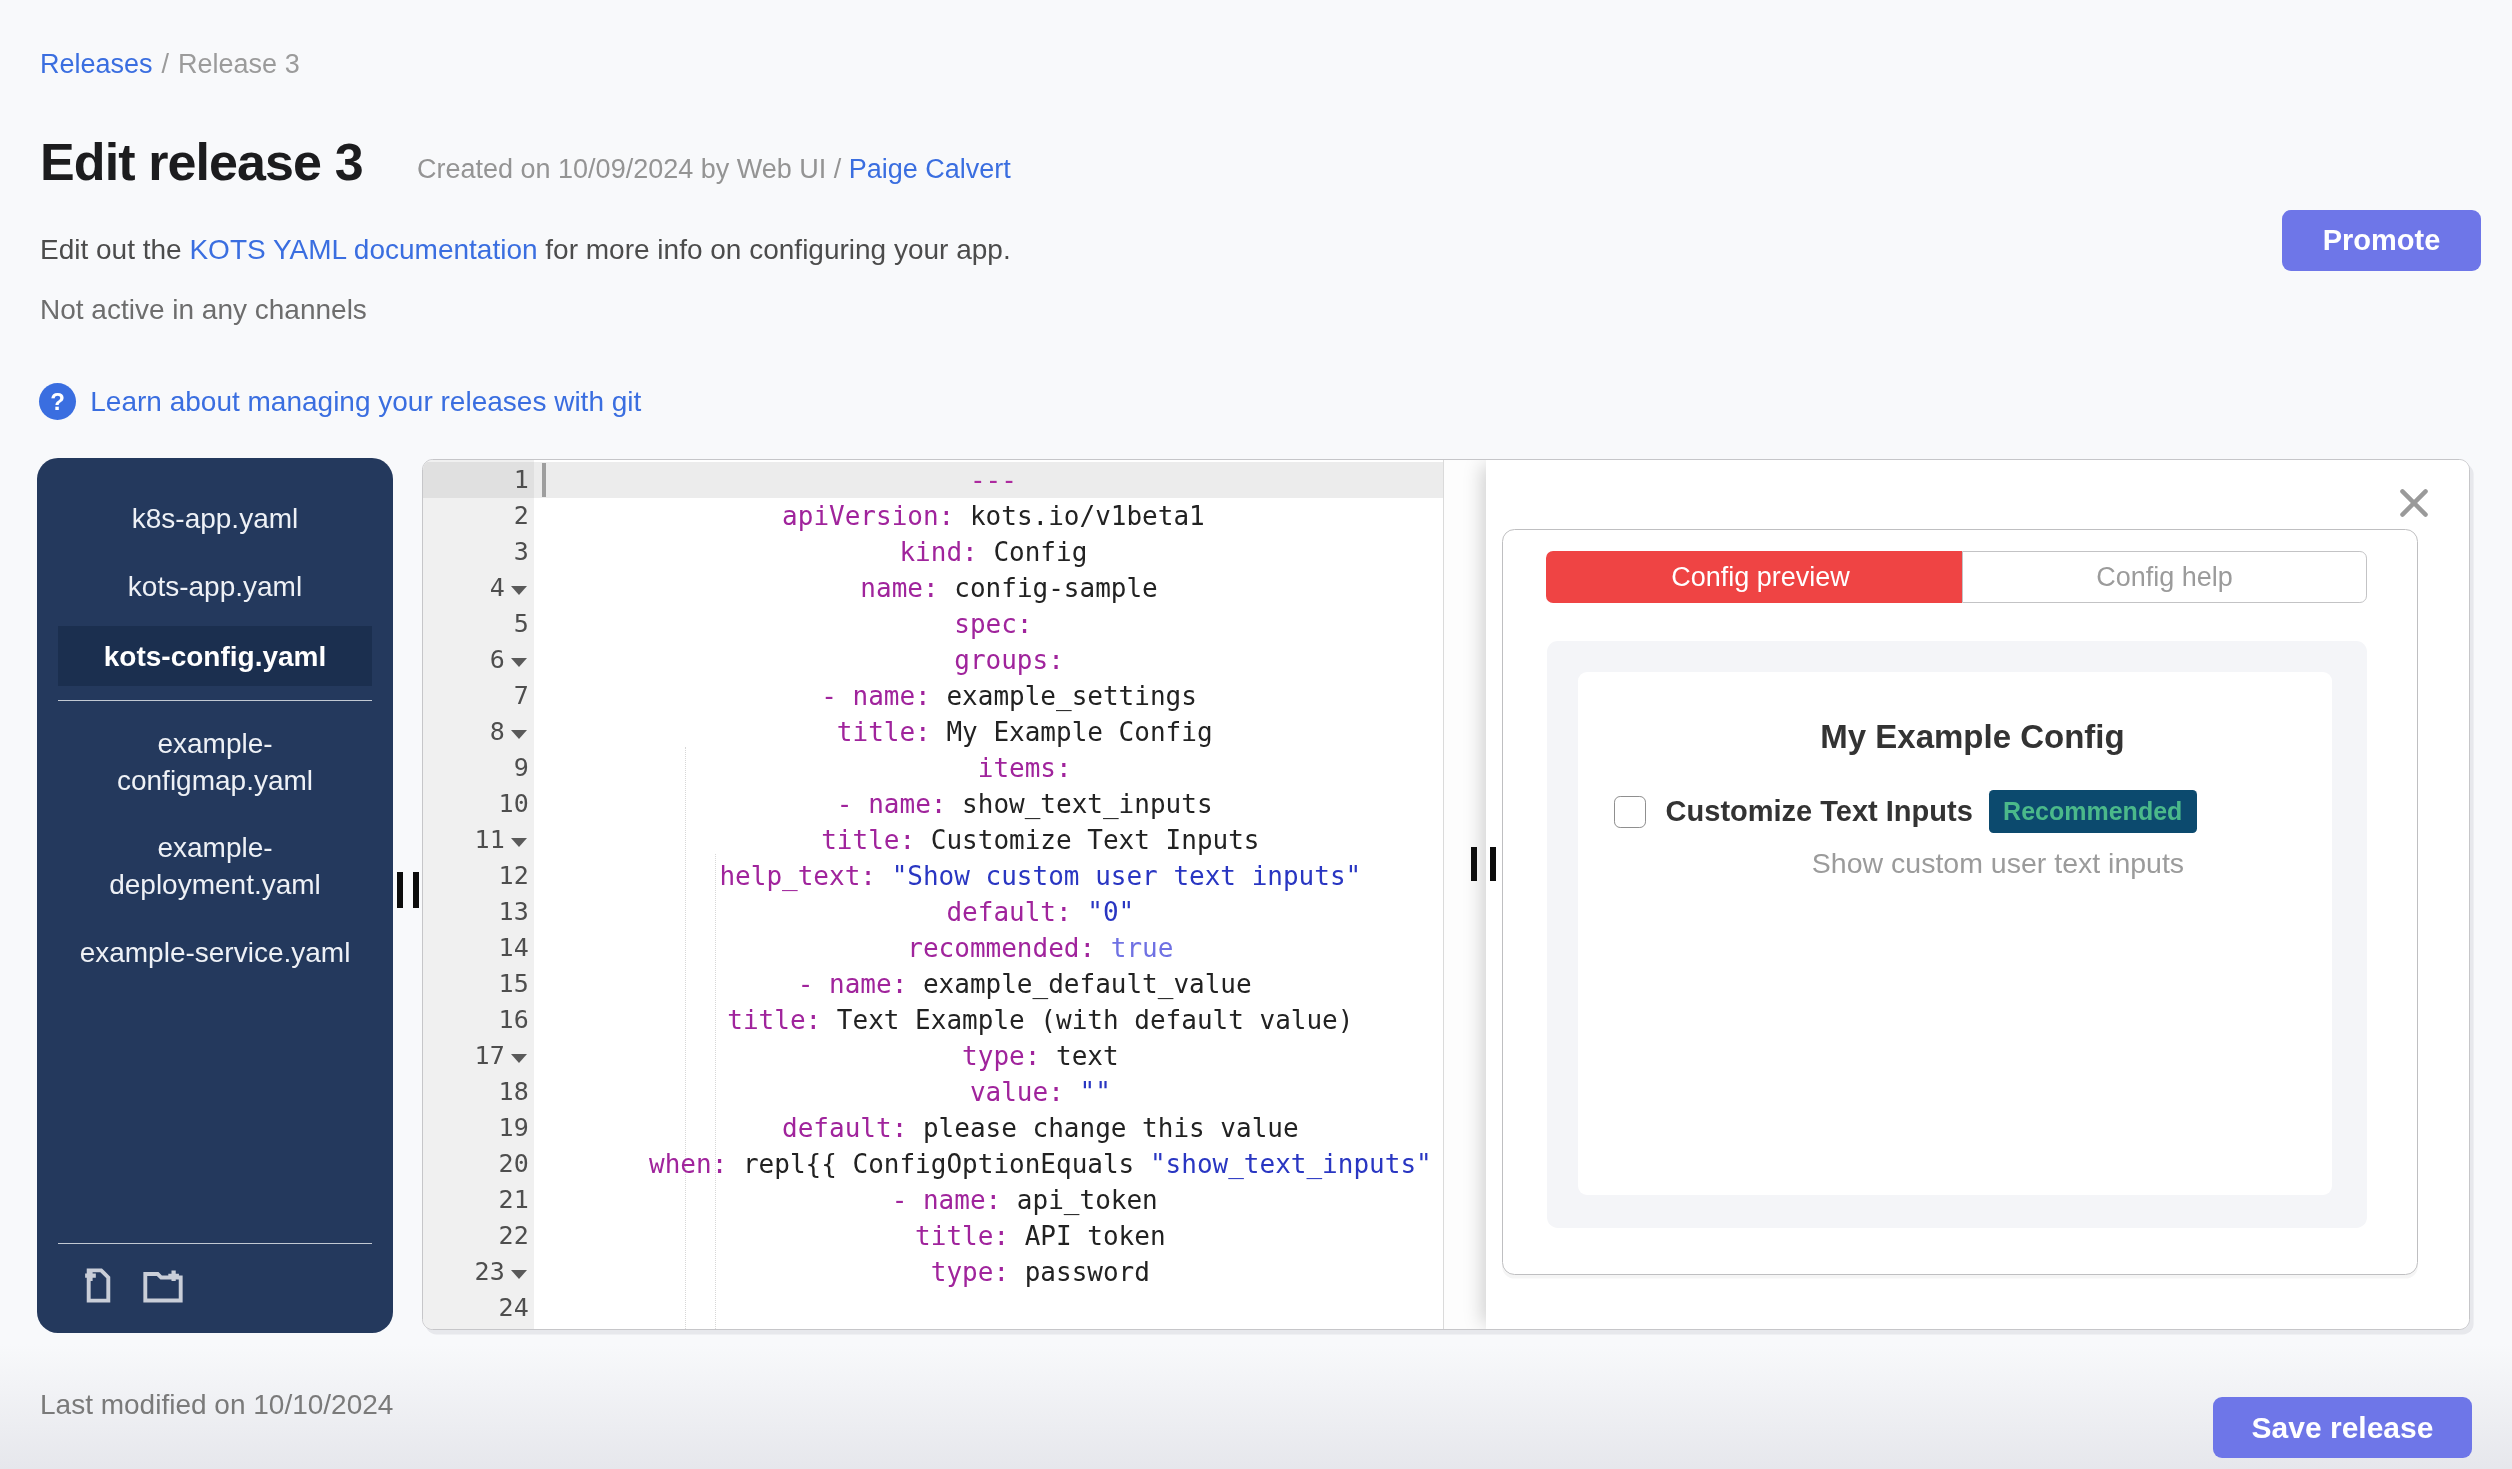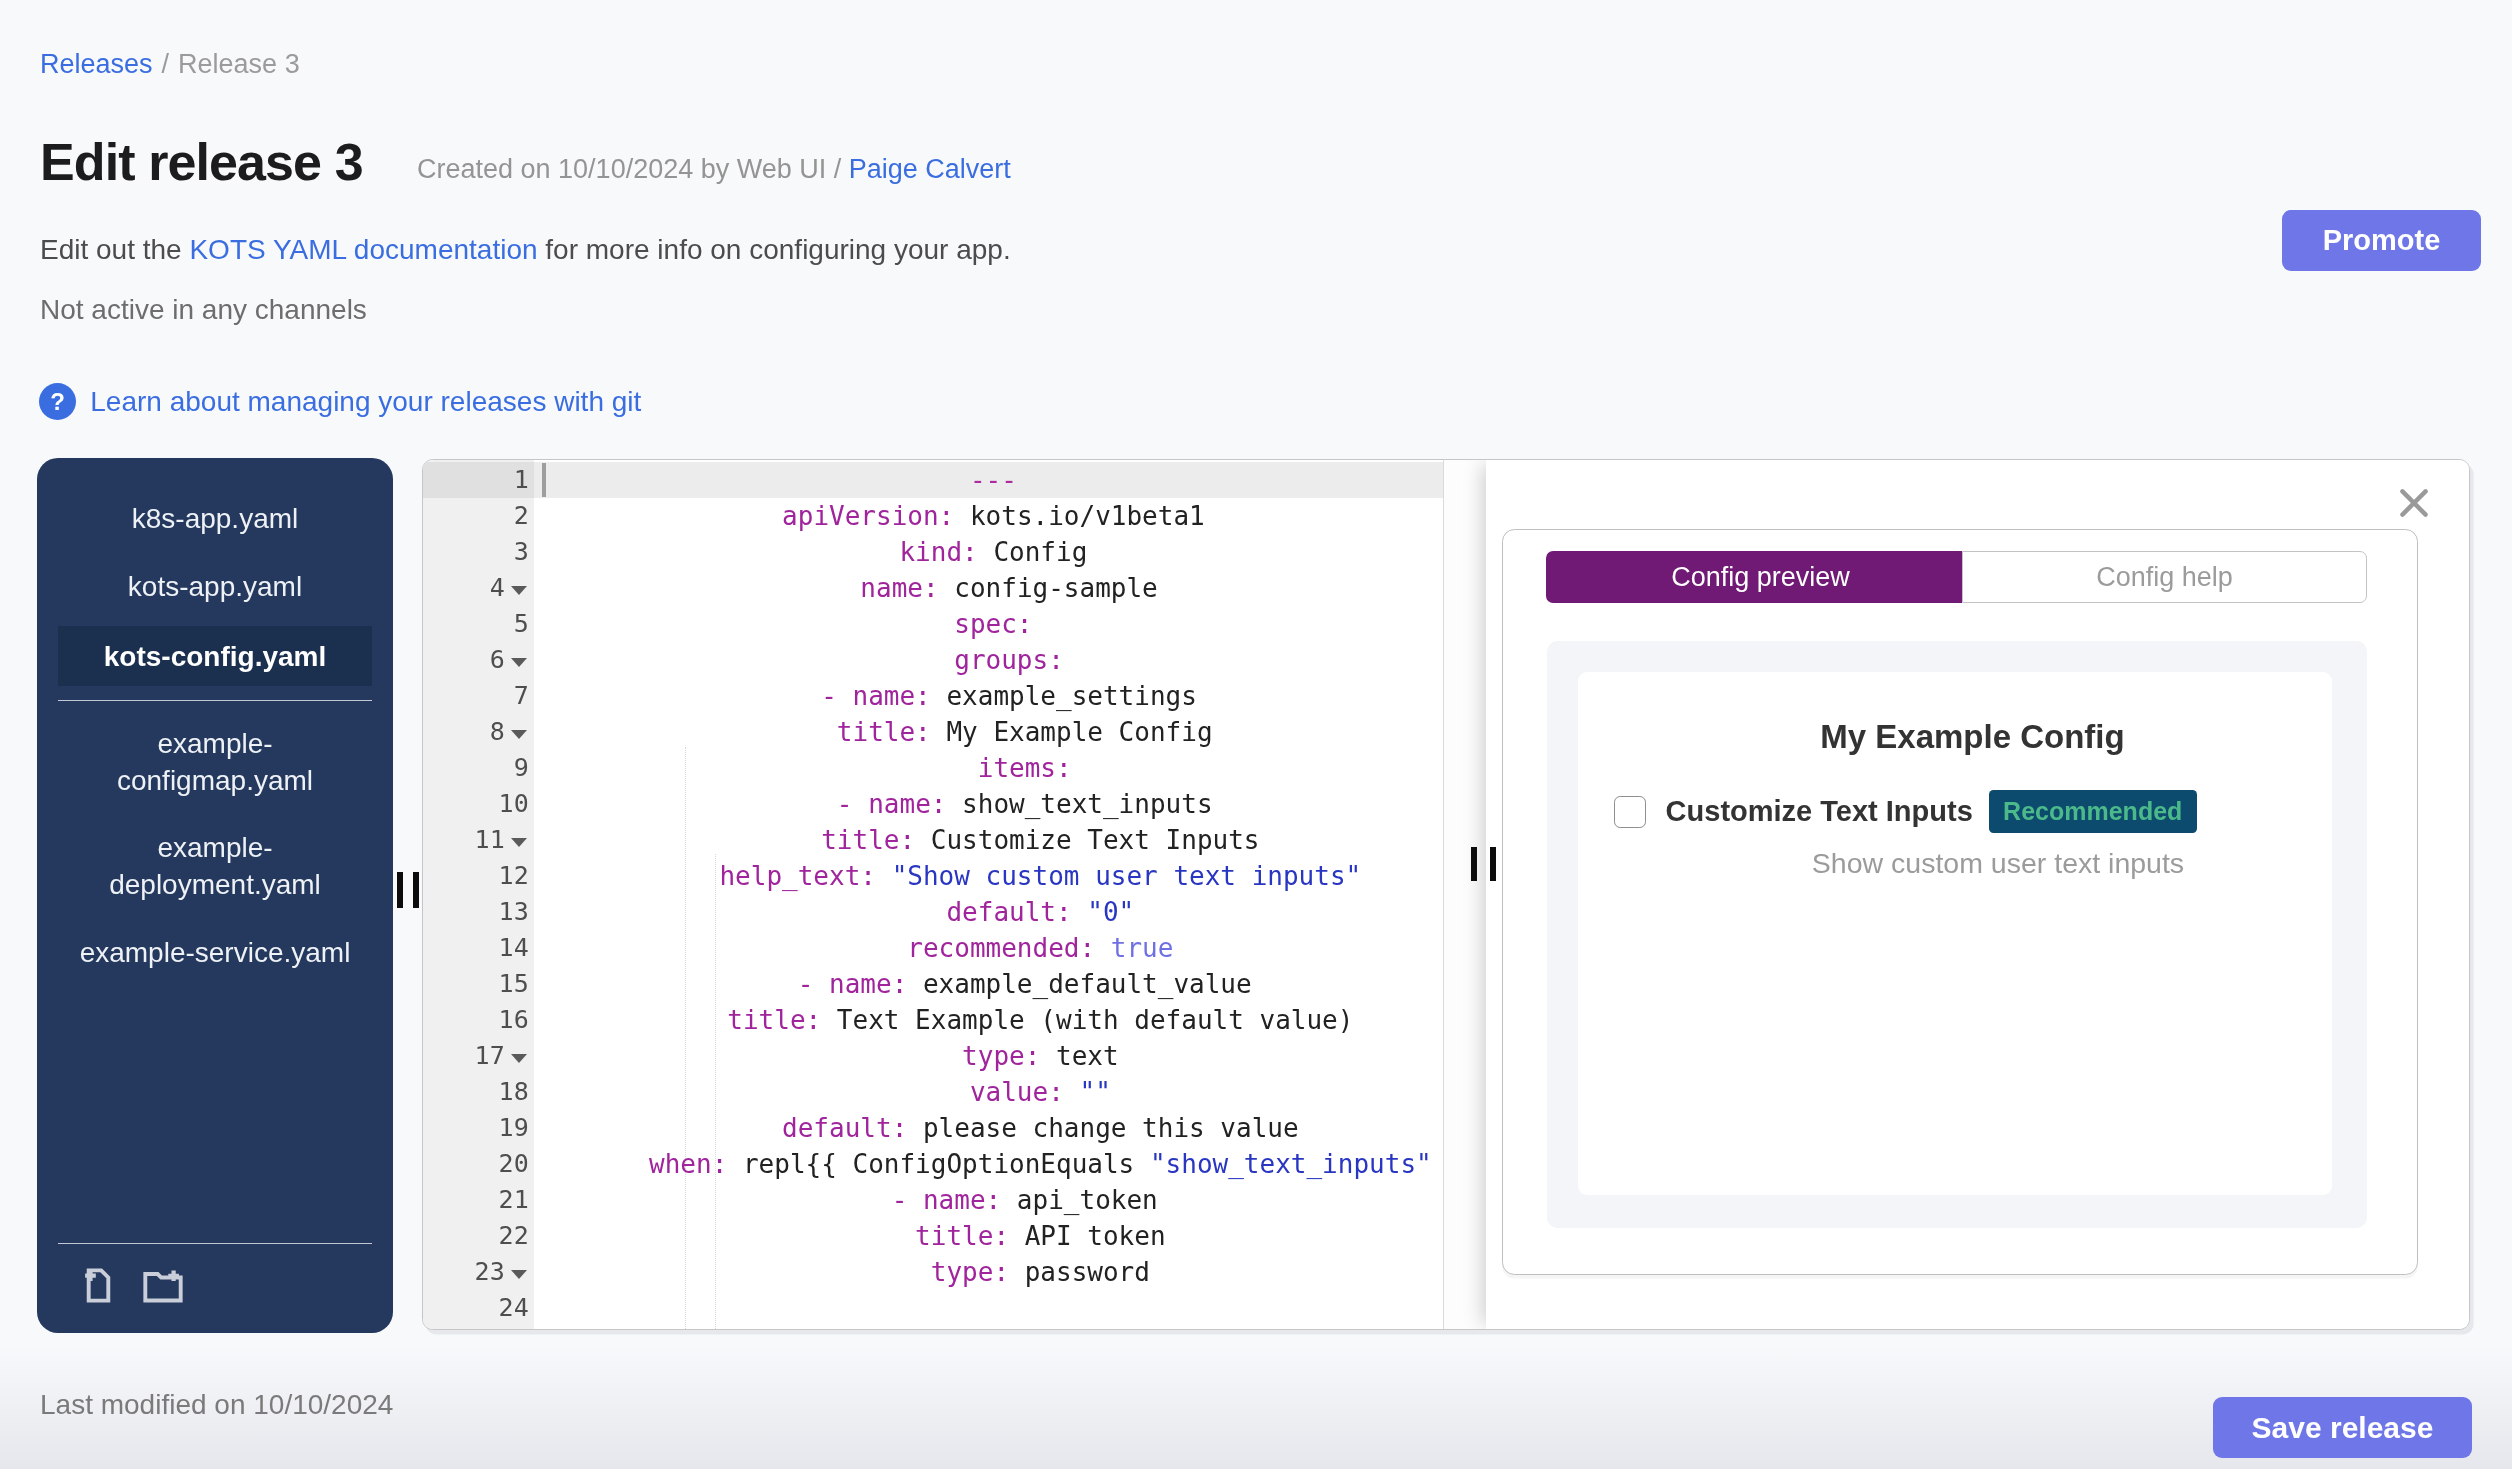--- a/index.html
+++ b/index.html
@@ -63,21 +63,21 @@
 
   
   .panel{position:absolute;left:1063px;right:0;top:0;bottom:0;background:#fff;
          box-shadow:-9px 0 18px -5.3px rgba(0,0,0,0.18);}
   .closebtn{position:absolute;top:23px;right:36px;width:39px;height:39px;display:flex;
             align-items:center;justify-content:center;cursor:pointer;}
   .pcard{position:absolute;left:16px;top:69px;width:916px;height:746px;border:1.8px solid #bfbfc1;
          border-radius:12.5px;box-sizing:border-box;box-shadow:0 3.6px 0 rgba(0,0,0,0.04);}
   .tabbar{position:absolute;left:43px;top:21.4px;width:821px;height:52px;display:flex;}
   .tab{flex:1;display:flex;align-items:center;justify-content:center;font-size:27px;cursor:pointer;box-sizing:border-box;}
-  .tab.on{background:#701a75;color:#fff;border-radius:7.1px 0 0 7.1px;padding-left:13px;}
+  .tab.on{background:#ef4444;color:#fff;border-radius:7.1px 0 0 7.1px;padding-left:13px;}
   .tab.off{background:#fff;color:#9b9b9b;border:1.8px solid #c3c3c5;border-radius:0 7.1px 7.1px 0;}
   .pbody{position:absolute;left:44px;top:111px;width:820px;height:587px;background:#f4f5f8;border-radius:10.7px;}
   .gcard{position:absolute;left:31px;top:31px;width:754px;height:523px;background:#fff;border-radius:9px;}
   .gtitle{margin:46px 0 0 35px;font-size:33px;font-weight:bold;color:#333;}
   .citem{margin:34px 0 0 36px;display:flex;align-items:center;}
   .cbox{width:30px;height:30px;border:1.8px solid #8f8f8f;border-radius:6.2px;background:#fff;cursor:pointer;box-sizing:content-box;}
   .clabel{margin-left:19.6px;font-size:29px;font-weight:bold;color:#333;}
   .badge{margin-left:16px;font-size:25px;font-weight:bold;color:#4bb98a;background:#0c4a6e;
          padding:7.1px 14.3px;border-radius:4.5px;}
   .chelp{margin:14.3px 0 0 86px;font-size:28.5px;color:#9b9b9b;}
@@ -96,21 +96,21 @@
 <div class="page">
 
   <div class="foot-grad"></div>
 
   <div class="abs breadcrumb">
     <span class="bc-link">Releases</span><span class="bc-sep">/</span><span class="bc-cur">Release 3</span>
   </div>
 
   <div class="abs page-title">Edit release 3</div>
   <div class="abs created">
-    <span>Created on 10/10/2024 by Web UI / </span><span class="link">Paige Calvert</span>
+    <span>Created on 10/09/2024 by Web UI / </span><span class="link">Paige Calvert</span>
   </div>
 
   <div class="abs docline">
     <span>Edit out the </span><span class="link">KOTS YAML documentation</span><span> for more info on configuring your app.</span>
   </div>
 
   <div class="abs notactive">Not active in any channels</div>
 
   <div class="abs gitrow">
     <span class="qicon">?</span>

